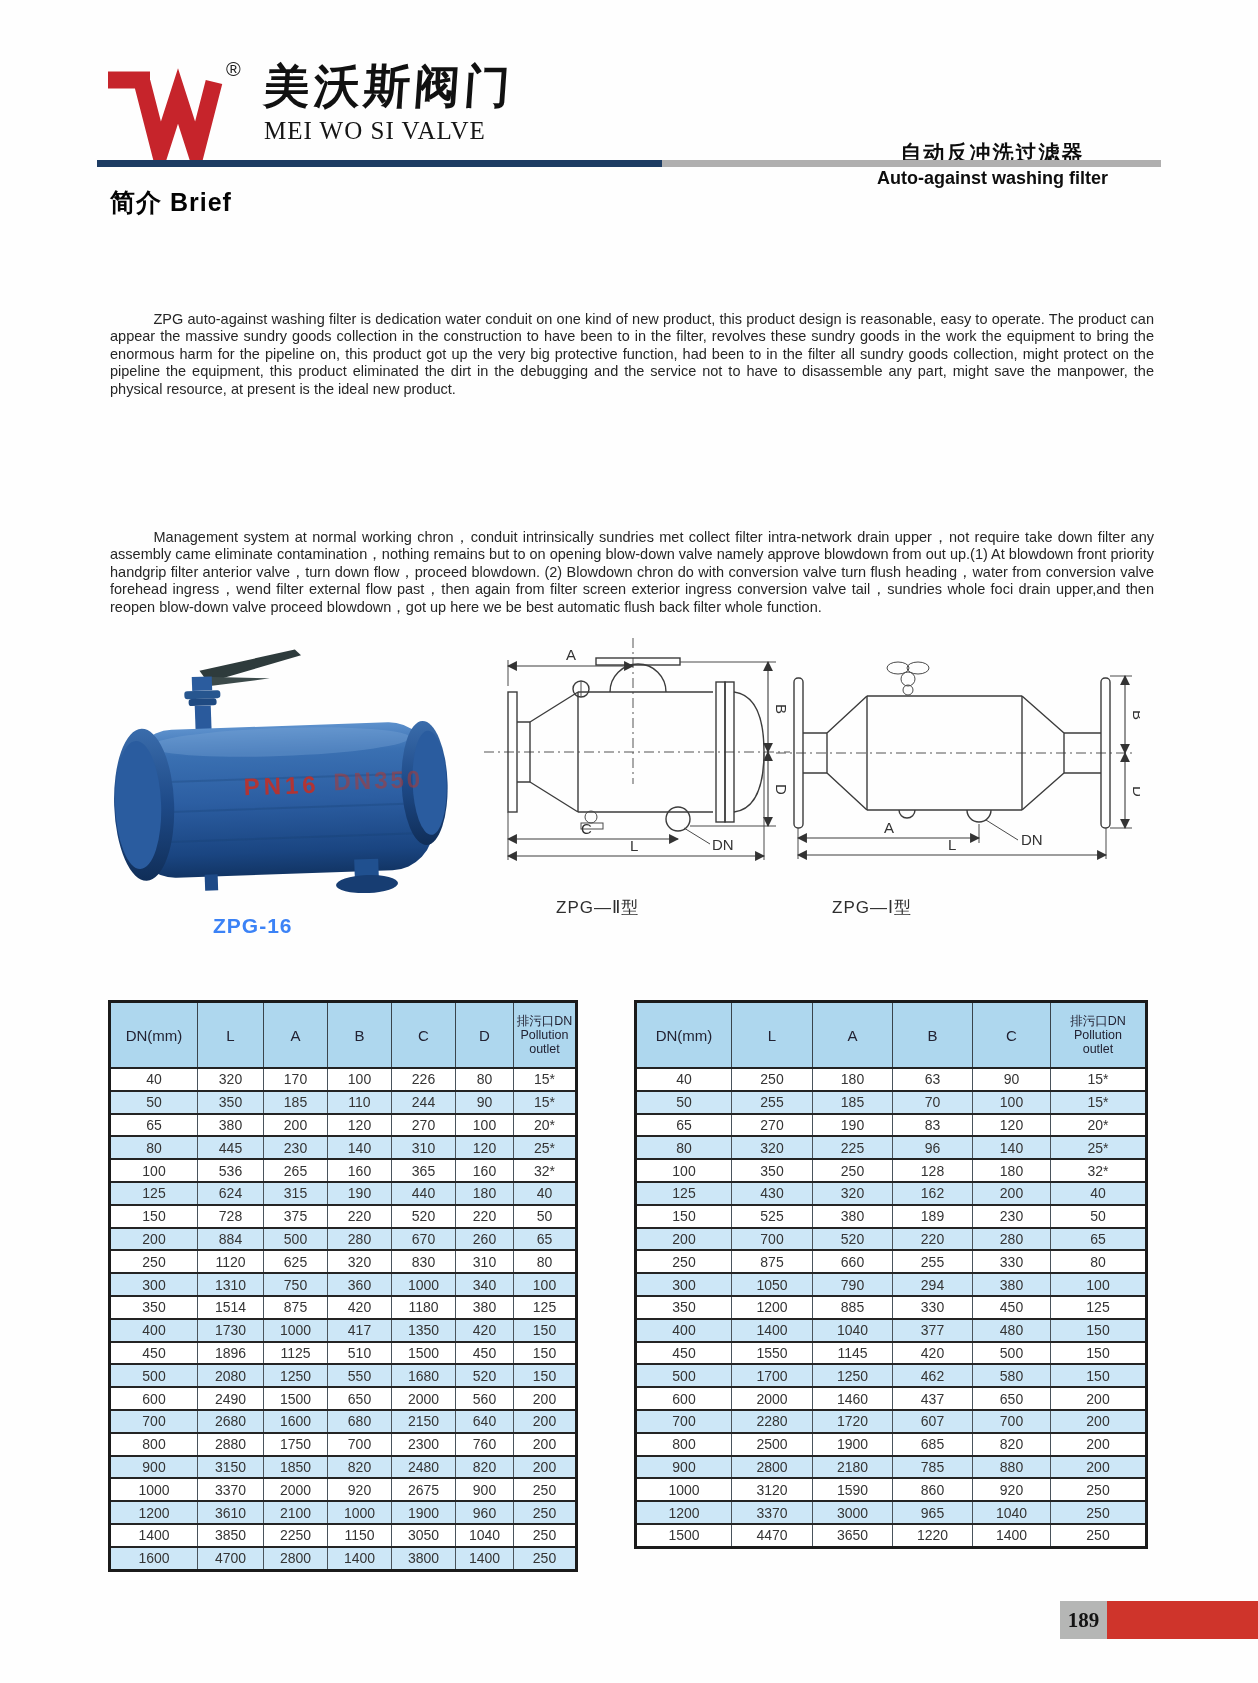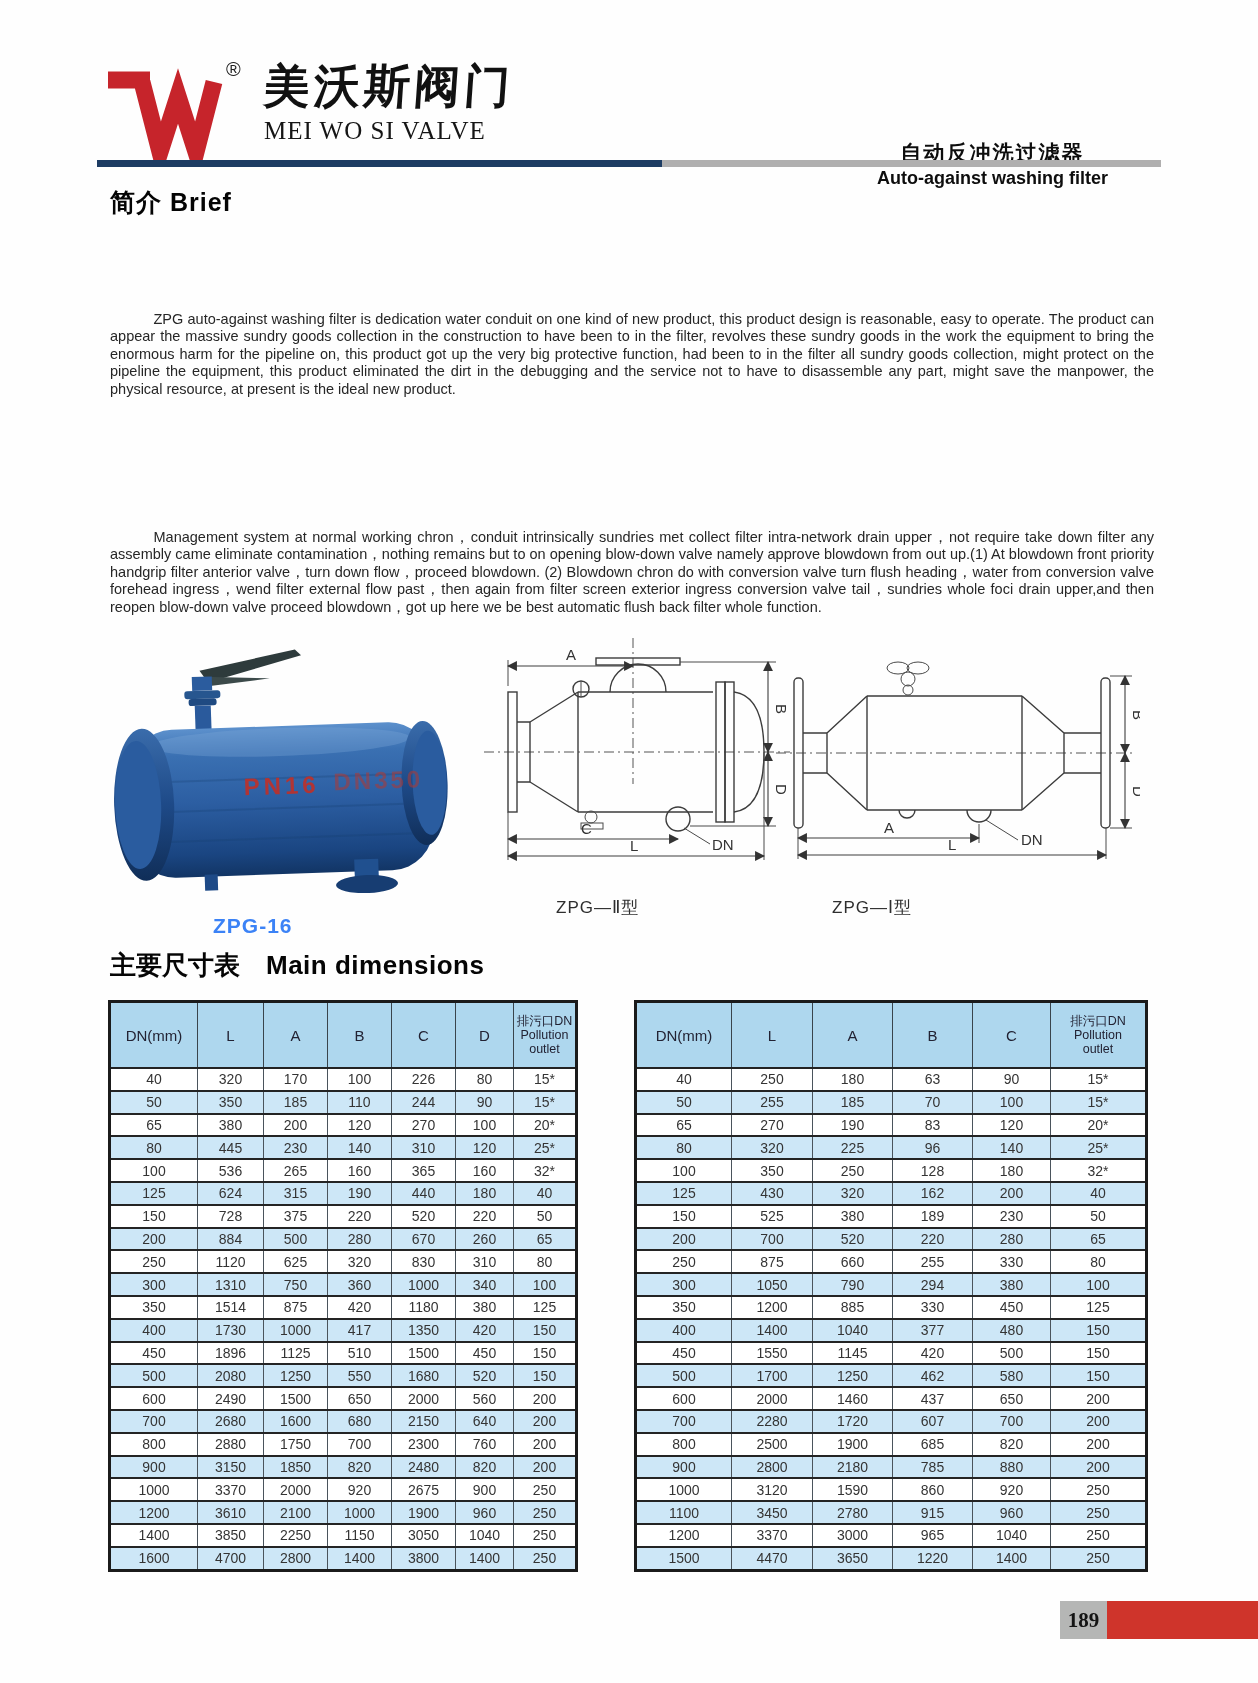--- a/index.html
+++ b/index.html
@@ -238,23 +238,20 @@
     <text class="dimtext" x="176" y="202">L</text>
 
     <line class="draw-thin" x1="214" y1="172" x2="246" y2="192"></line>
     <text class="dimtext" x="249" y="197">DN</text>
   </svg>
 
   <div class="fig-label" style="left:556px;top:896px">ZPG—Ⅱ型</div>
   <div class="fig-label" style="left:832px;top:896px">ZPG—Ⅰ型</div>
   <div class="fig-label photo-label" style="left:213px;top:914px">ZPG-16</div>
 
-  <div class="dims-heading">
-    <span>主要尺寸表</span><span class="en">Main dimensions</span>
-  </div>
 
   <table class="dims" style="left:108px;top:1000px;width:467px">
     <colgroup>
       <col style="width:88px">
         <col style="width:66px">
         <col style="width:64px">
       <col style="width:64px">
         <col style="width:64px">
         <col style="width:58px">
         <col style="width:63px">
@@ -642,28 +639,20 @@
         </tr>
         <tr>
           <td>1000</td>
           <td>3120</td>
           <td>1590</td>
           <td>860</td>
           <td>920</td>
           <td>250</td>
         </tr>
         <tr>
-          <td>1100</td>
-          <td>3450</td>
-          <td>2780</td>
-          <td>915</td>
-          <td>960</td>
-          <td>250</td>
-        </tr>
-        <tr>
           <td>1200</td>
           <td>3370</td>
           <td>3000</td>
           <td>965</td>
           <td>1040</td>
           <td>250</td>
         </tr>
         <tr>
           <td>1500</td>
           <td>4470</td>

